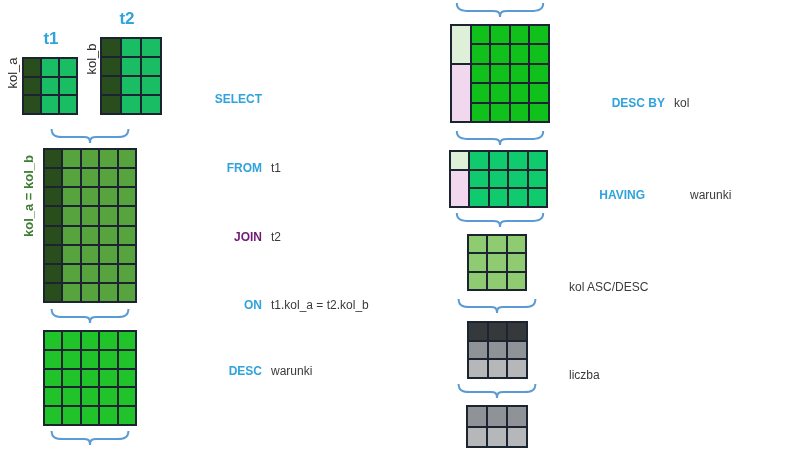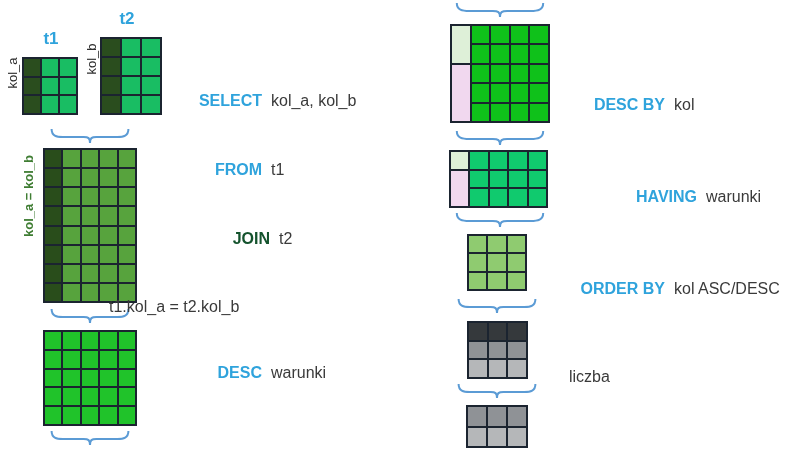--- a/index.html
+++ b/index.html
@@ -14,21 +14,21 @@
   }
   .tbl-title{
     position:absolute;font-size:17px;font-weight:bold;color:#2fa3dc;
     transform:translate(-50%,-50%);white-space:nowrap;
   }
   .vlabel{
     position:absolute;white-space:nowrap;font-size:13px;color:#2f2f2f;
     transform:translate(-50%,-50%) rotate(-90deg);
   }
   .vlabel.green{color:#3f7d33;font-weight:600;font-size:13px;}
-  .sql-row{position:absolute;display:flex;align-items:baseline;font-size:16px;}
+  .sql-row{position:absolute;display:flex;align-items:baseline;font-size:12px;}
   .sql-kw{font-weight:bold;color:#2fa3dc;text-align:right;white-space:nowrap;}
   .sql-val{color:#3a3a3a;margin-left:9px;white-space:nowrap;}
   .sql-row.left .sql-kw{width:162px;}
   .sql-row.right .sql-kw{width:105px;}
   .brace{position:absolute;overflow:visible;}
 </style>
 </head>
 <body>
 
 <div class="tbl-title" style="left: 51px; top: 39px; color: rgb(47, 163, 220);">t1</div>
@@ -143,31 +143,31 @@
     <div style="grid-area: 5 / 4; background: rgb(32, 195, 42);"></div>
     <div style="grid-area: 5 / 5; background: rgb(32, 195, 42);"></div>
   </div>
 
 <svg class="brace" style="left:50px;top:430px;" width="80" height="16" viewBox="0 0 100 16" preserveAspectRatio="none">
   <path d="M2,1 C2,8 8,9 16,9 L42,9 C48,9 50,10 50,15 C50,10 52,9 58,9 L84,9 C92,9 98,8 98,1" fill="none" stroke-width="2" vector-effect="non-scaling-stroke" stroke="#5b9bd5"></path>
 </svg>
 
 <div class="sql-row left" style="left:100px;top:92px;">
   <span class="sql-kw" style="color: rgb(47, 163, 220);">SELECT</span>
-  <span class="sql-val" style="color: rgb(58, 58, 58);">kol_a, kol_b</span>
 </div>
 <div class="sql-row left" style="left:100px;top:161px;">
   <span class="sql-kw" style="color: rgb(47, 163, 220);">FROM</span>
   <span class="sql-val" style="color: rgb(58, 58, 58);">t1</span>
 </div>
 <div class="sql-row left" style="left:100px;top:230px;">
-  <span class="sql-kw" style="color: #14532d; margin-left: 8px;">JOIN</span>
+  <span class="sql-kw" style="color: #701a75;">JOIN</span>
   <span class="sql-val" style="color: rgb(58, 58, 58);">t2</span>
 </div>
 <div class="sql-row left" style="left:100px;top:298px;">
+  <span class="sql-kw" style="color: rgb(47, 163, 220);">ON</span>
   <span class="sql-val" style="color: rgb(58, 58, 58);">t1.kol_a = t2.kol_b</span>
 </div>
 <div class="sql-row left" style="left:100px;top:364px;">
   <span class="sql-kw" style="color: rgb(47, 163, 220);">DESC</span>
   <span class="sql-val" style="color: rgb(58, 58, 58);">warunki</span>
 </div>
 
 <svg class="brace" style="left:455px;top:2px;" width="90" height="16" viewBox="0 0 100 16" preserveAspectRatio="none">
   <path d="M2,1 C2,8 8,9 16,9 L42,9 C48,9 50,10 50,15 C50,10 52,9 58,9 L84,9 C92,9 98,8 98,1" fill="none" stroke-width="2" vector-effect="non-scaling-stroke" stroke="#5b9bd5"></path>
 </svg>
@@ -260,23 +260,22 @@
     <div style="grid-area: 1 / 3; background: rgb(143, 146, 150);"></div>
     <div style="grid-area: 2 / 1; background: rgb(181, 183, 185);"></div>
     <div style="grid-area: 2 / 2; background: rgb(181, 183, 185);"></div>
     <div style="grid-area: 2 / 3; background: rgb(181, 183, 185);"></div>
   </div>
 
 <div class="sql-row right" style="left:560px;top:96px;">
   <span class="sql-kw" style="color: rgb(47, 163, 220);">DESC BY</span>
   <span class="sql-val" style="color: rgb(58, 58, 58);">kol</span>
 </div>
-<div class="sql-row right" style="left:592px;top:188px;">
+<div class="sql-row right" style="left:540px;top:188px;gap:36px;">
   <span class="sql-kw" style="color: rgb(47, 163, 220);">HAVING</span>
   <span class="sql-val" style="color: rgb(58, 58, 58);">warunki</span>
 </div>
 <div class="sql-row right" style="left:560px;top:280px;">
-  <span class="sql-kw" style="color: rgb(47, 163, 220);">ORDER BY</span>
   <span class="sql-val" style="color: rgb(58, 58, 58);">kol ASC/DESC</span>
 </div>
 <div class="sql-row right" style="left:560px;top:368px;">
   <span class="sql-val" style="color: rgb(58, 58, 58);">liczba</span>
 </div>
 
 </body></html>

